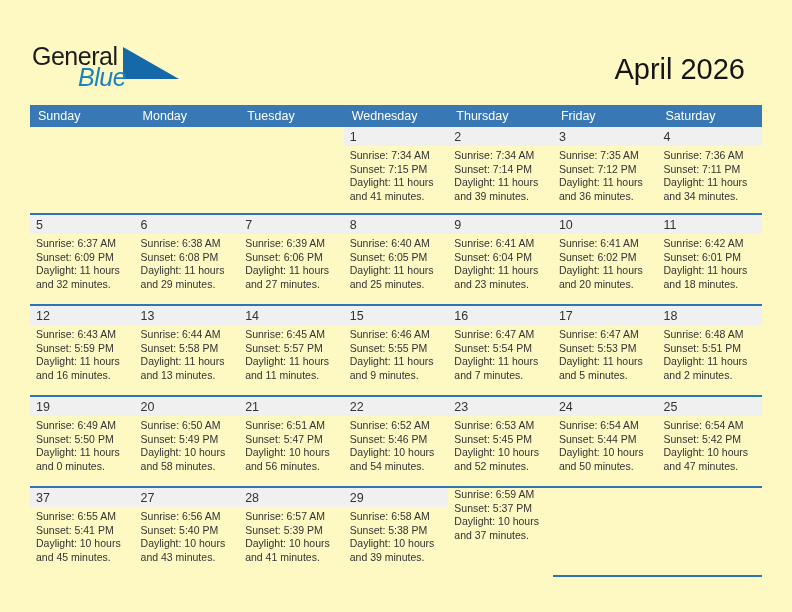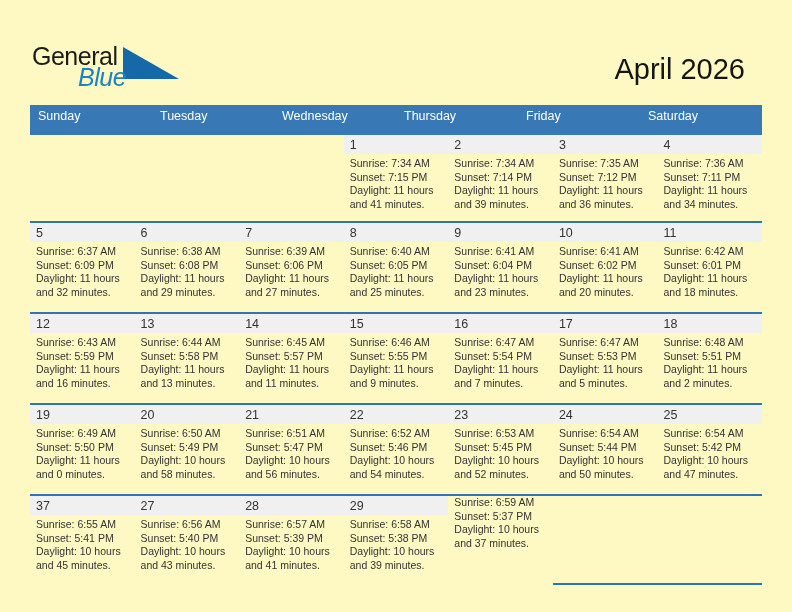--- a/index.html
+++ b/index.html
@@ -14,21 +14,21 @@
   .logo-triangle{position:absolute;left:91px;top:5px;width:56px;height:32px;
                  background:var(--logo-blue-dark);clip-path:polygon(0 0,100% 100%,0 100%);}
   .logo-blue{position:absolute;left:46px;top:21px;font-size:25px;letter-spacing:-0.5px;color:var(--logo-blue);font-style:italic;}
 
   .titles{position:absolute;right:30px;top:36px;text-align:right;}
   .page-title{margin:17px;font-size:29px;font-weight:normal;color:#151515;}
   .subtitle{margin-top:8px;font-size:15px;color:#1a1a1a;}
 
   
   .calendar{position:absolute;left:30px;top:105px;width:732px;}
-  .weekday-row{display:flex;height:30px;background:var(--header-blue);}
+  .weekday-row{display:flex;height:22px;background:var(--header-blue);}
   .weekday-cell{flex:1 1 0;color:#ffffff;font-size:12.5px;line-height:22px;padding-left:8px;
                 overflow:hidden;white-space:nowrap;}
   .week-row{display:flex;height:91px;box-sizing:border-box;}
   .week-row:first-child{height:86px;}
   .week-row + .week-row{border-top:2px solid var(--line-blue);}
   .cell{flex:1 1 0;min-width:0;position:relative;color:var(--cell-text);}
   .strip{height:19px;background:var(--strip-gray);display:flex;align-items:center;margin-bottom:3px;}
   .daynum{font-size:12.5px;color:var(--cell-text);padding-left:6px;}
   .line{padding-left:6px;font-size:10.5px;line-height:13.6px;white-space:nowrap;}
   #weeks .week-row:last-child .cell.empty{border-bottom:2px solid var(--line-blue);}
@@ -45,20 +45,21 @@
   </div>
 
   <div class="titles">
     <h1 class="page-title">April 2026</h1>
     <div class="subtitle">Oranga, Auckland, New Zealand</div>
   </div>
 
   <div class="calendar">
     <div class="weekday-row" id="weekday-row">
         <div class="weekday-cell">Sunday</div>
+        <div class="weekday-cell">Monday</div>
         <div class="weekday-cell">Tuesday</div>
         <div class="weekday-cell">Wednesday</div>
         <div class="weekday-cell">Thursday</div>
         <div class="weekday-cell">Friday</div>
         <div class="weekday-cell">Saturday</div>
       </div>
     <div id="weeks">
         <div class="week-row">
           <div class="cell empty"></div>
           <div class="cell empty"></div>

